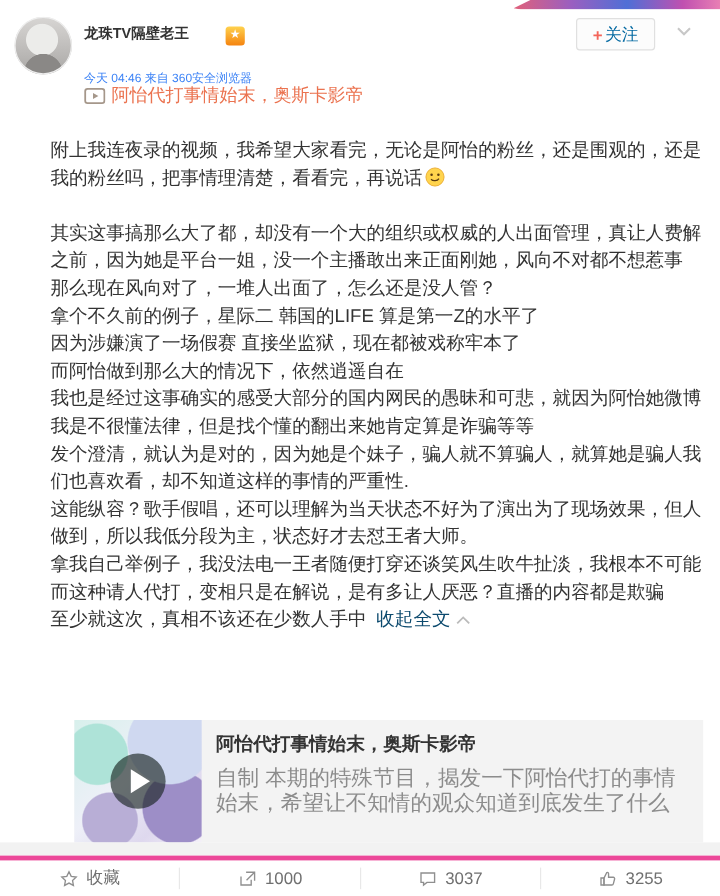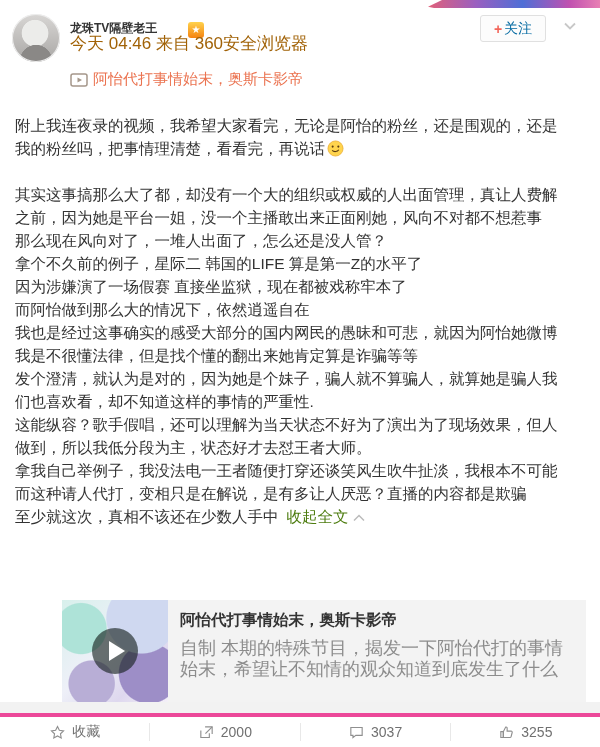--- a/index.html
+++ b/index.html
@@ -28,43 +28,43 @@
   .username{
     position:absolute;left:70px;top:20px;font-size:12px;font-weight:700;color:#333;
     cursor:pointer;
   }
   .badge{
     position:absolute;left:188px;top:22px;width:16px;height:16px;border-radius:3px;
     background:linear-gradient(#ffd24d,#f5830f);
     color:#fff;font-size:10px;line-height:16px;text-align:center;
   }
   .time{
-    position:absolute;left:70px;top:32px;font-size:17px;color:#a16207;cursor:pointer;
+    position:absolute;left:70px;top:58px;font-size:10px;color:#3b82f6;cursor:pointer;
   }
   .link-row{
     position:absolute;left:70px;top:70px;font-size:15px;color:#eb7350;cursor:pointer;
     display:flex;align-items:center;gap:5px;
   }
   .follow-btn{
     position:absolute;right:54px;top:15px;width:66px;height:27px;
     border:1px solid #e0e0e0;border-radius:3px;background:#fcfcfc;
     display:flex;align-items:center;justify-content:center;gap:2px;
     font-size:14px;cursor:pointer;box-sizing:border-box;
   }
   .follow-btn .plus{color:#f3655a;font-weight:700;}
   .follow-btn .lbl{color:#0369a1;}
   .menu-chevron{position:absolute;right:22px;top:18px;width:16px;height:16px;cursor:pointer;}
   
-  .post-body{position:absolute;left:15px;top:114px;width:555px;}
+  .post-body{position:absolute;left:42px;top:114px;width:555px;}
   .body-line{
     height:23px;line-height:23px;font-size:15.5px;color:#333;
     white-space:nowrap;overflow:hidden;
   }
   .emoji{display:inline-block;width:17px;height:17px;vertical-align:-3px;margin-left:2px;}
-  .collapse-link{color:#4d7c0f;margin-left:8px;cursor:pointer;text-decoration:none;}
+  .collapse-link{color:#0c4a6e;margin-left:8px;cursor:pointer;text-decoration:none;}
   .caret-up{display:inline-block;width:12px;height:8px;margin-left:4px;cursor:pointer;}
   
   .video-card{
     position:absolute;left:62px;top:600px;width:524px;height:102px;
     background:#f3f3f3;cursor:pointer;
   }
   .thumb{
     position:absolute;left:0;top:0;width:106px;height:102px;overflow:hidden;
     background:
       radial-gradient(circle at 18% 28%,#aee3d8 0 22%,transparent 23%),
@@ -181,21 +181,21 @@
         </svg></span>
     <span>收藏</span>
   </div>
   <div class="v-div"></div>
   <div class="action-item">
     <span class="aicon"><svg width="17" height="17" viewBox="0 0 24 24" fill="none" stroke="#8f8f8f" stroke-width="1.6">
           <path d="M4 9v10h12v-6"></path>
           <path d="M10 4h10v10"></path>
           <path d="M20 4L10.5 13.5"></path>
         </svg></span>
-    <span>2000</span>
+    <span>1000</span>
   </div>
   <div class="v-div"></div>
   <div class="action-item">
     <span class="aicon"><svg width="17" height="17" viewBox="0 0 24 24" fill="none" stroke="#8f8f8f" stroke-width="1.6">
           <path d="M4 5h16v11H11l-4 3.2V16H4z"></path>
         </svg></span>
     <span>3037</span>
   </div>
   <div class="v-div"></div>
   <div class="action-item">

